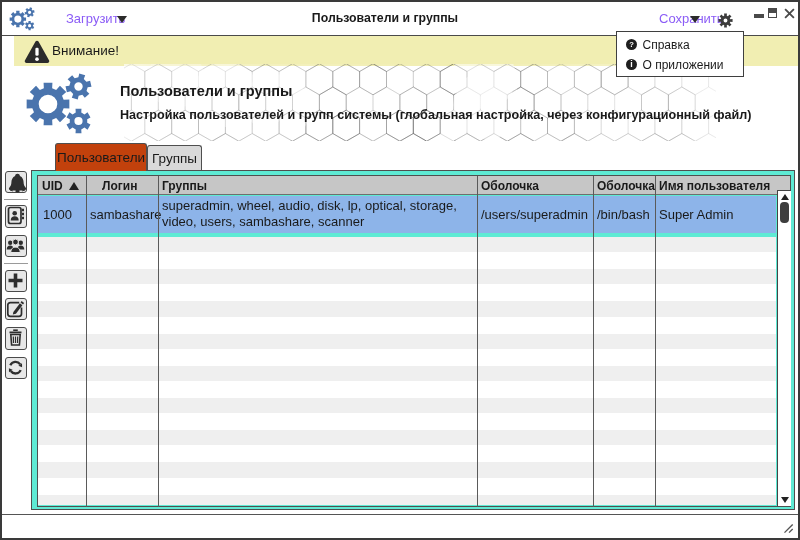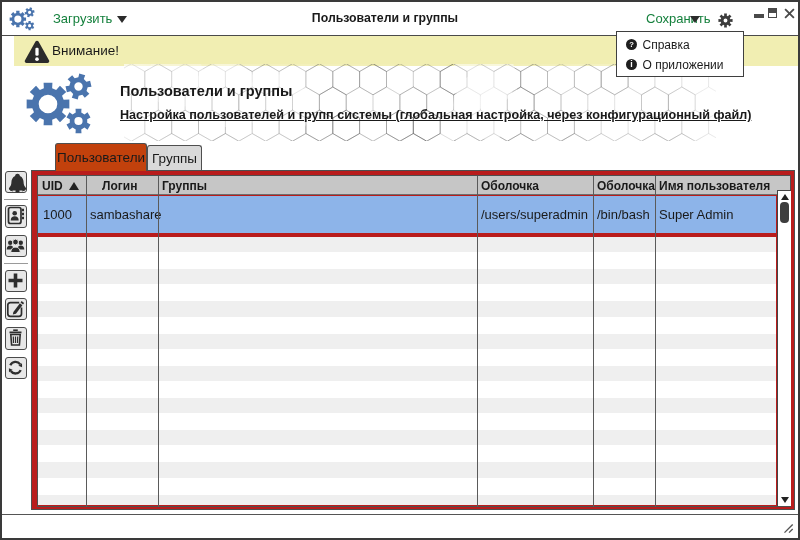--- a/index.html
+++ b/index.html
@@ -8,41 +8,41 @@
          color:#1a1a1a; }
   #frame { position:absolute; left:0; top:0; width:800px; height:540px;
            border:2px solid #3a3a3a; z-index:50; pointer-events:none; }
   .abs { position:absolute; }
 
   
   #titlebar { position:absolute; left:0; top:0; width:800px; height:36px; background:#fff;
               border-bottom:1px solid #4a4a4a; }
   #ttl-center { position:absolute; left:0; top:11px; width:770px; text-align:center;
                 font-size:12.3px; font-weight:bold; }
-  .menulbl { font-size:13px; color:#15803d; }
+  .menulbl { font-size:13px; color:#8b5cf6;margin-left:13px; }
   .dcaret { display:inline-block; width:0; height:0; border-left:5.5px solid transparent;
             border-right:5.5px solid transparent; border-top:7px solid #2b2b2b; vertical-align:1px; }
 
   
   #warn { position:absolute; left:0; top:36px; width:800px; height:29.5px; background:#f1eeb2;margin-left:14px; }
 
   
   #hexwrap { position:absolute; left:124px; top:64px; width:592px; height:77px; overflow:hidden; }
   #apptitle { position:absolute; left:120px; top:83px; font-size:14.5px; font-weight:bold; }
-  #appsub  { position:absolute; left:120px; top:108px; font-size:12.6px; font-weight:bold;text-decoration:underline; }
+  #appsub  { position:absolute; left:120px; top:108px; font-size:12.6px; font-weight:bold; }
 
   
   .tab { position:absolute; font-size:13.5px; text-align:center; border:1px solid #4f4f4f;
          border-bottom:none; border-radius:3px 3px 0 0; }
   #tab1 { position:absolute; left:55px; top:143px; width:92px; height:28px; background:#c2410c; z-index:3; line-height:27px;}
   #tab2 { position:absolute; left:147px; top:145px; width:55px; height:26px; background:#d9d9d9; line-height:25px; }
 
   
   #panel { position:absolute; left:31px; top:170px; width:764px; height:340px;
-           border:1px solid #4f4f4f; background:#b91c1c; z-index:2; }
+           border:1px solid #4f4f4f; background:#5eead4; z-index:2; }
   #tbl { position:absolute; left:5px; top:3.5px; width:754px; height:332px; border:1px solid #4f4f4f; }
   #thead { position:absolute; left:0; top:0; width:752px; height:19px; background:#c6c6c6;
            border-bottom:1px solid #6e6e6e; font-size:12px; font-weight:bold; }
   .th { position:absolute; top:3px; padding-left:4px; white-space:nowrap; }
   .colsep { position:absolute; top:0; width:1px; background:#5a5a5a; height:331px; }
   #bluerow { position:absolute; left:0; top:20px; width:738px; height:37px; background:#8db4e9;
              font-size:13px; }
   #stripes { position:absolute; left:0; top:61.8px; width:738px; height:268.2px;
      background:repeating-linear-gradient(to bottom, #efefef 0px 15.2px, #ffffff 15.2px 32.2px); }
   .cellt { position:absolute; white-space:nowrap; }
@@ -256,20 +256,22 @@
     <span class="th" style="left:439px">Оболочка</span>
     <span class="th" style="left:555px">Оболочка</span>
     <span class="th" style="left:617px">Имя пользователя</span>
     <svg class="abs" style="left:31px;top:6px" width="10" height="8" viewBox="0 0 10 8">
           <path d="M5,0 L10,8 L0,8 Z" fill="#222"></path>
         </svg>
   </div>
   <div id="bluerow">
     <span class="cellt" style="left:5px;top:11px">1000</span>
     <span class="cellt" style="left:52px;top:11px">sambashare</span>
+    <span class="cellt" style="left:124px;top:2px">superadmin, wheel, audio, disk, lp, optical, storage,</span>
+    <span class="cellt" style="left:124px;top:18px">video, users, sambashare, scanner</span>
     <span class="cellt" style="left:443px;top:11px">/users/superadmin</span>
     <span class="cellt" style="left:559px;top:11px">/bin/bash</span>
     <span class="cellt" style="left:621px;top:11px">Super Admin</span>
   </div>
   <div id="stripes"></div>
   <div class="colsep" style="left:48px"></div>
   <div class="colsep" style="left:120px"></div>
   <div class="colsep" style="left:439px"></div>
   <div class="colsep" style="left:555px"></div>
   <div class="colsep" style="left:617px"></div>

